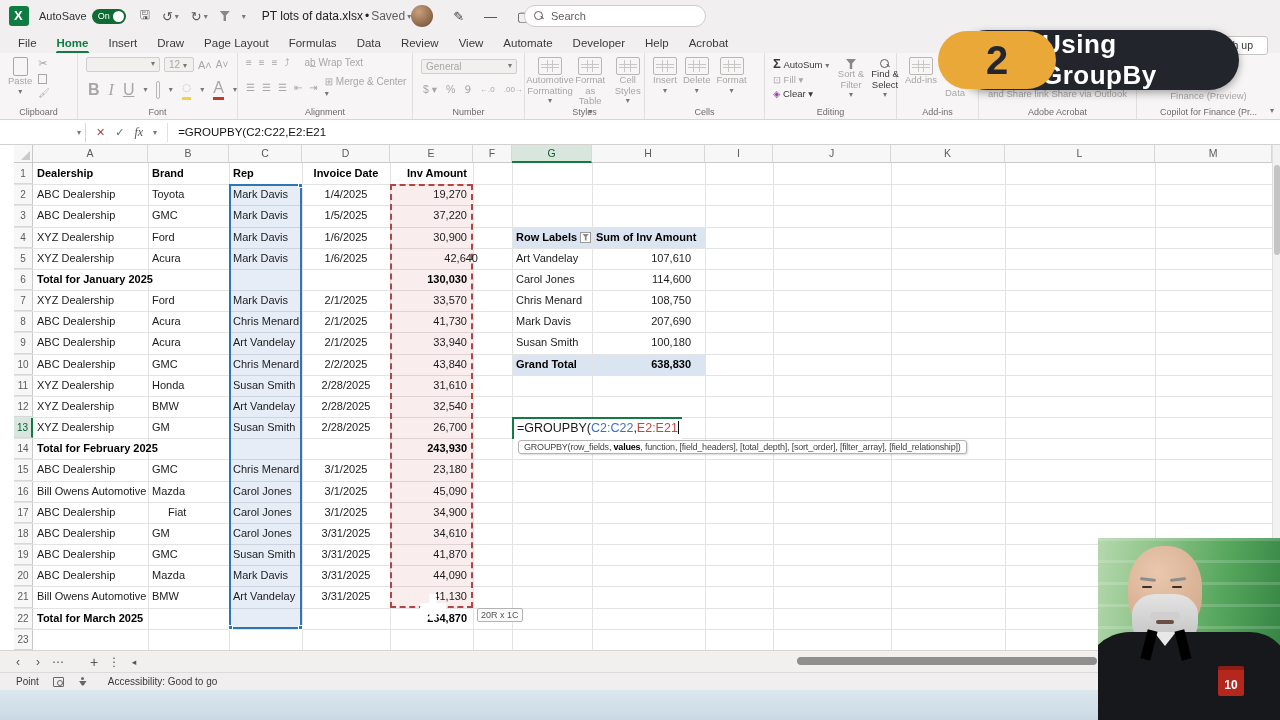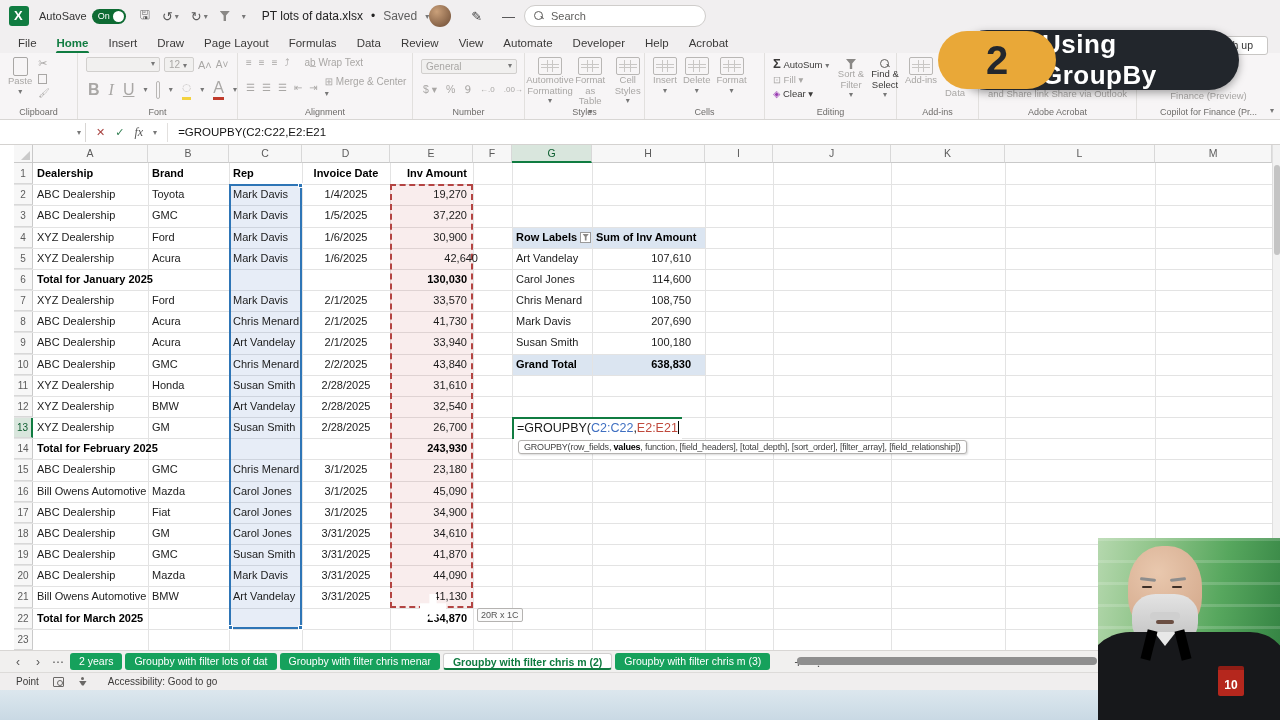--- a/index.html
+++ b/index.html
@@ -11,21 +11,21 @@
   
   #titlebar { left:0; top:0; width:1280px; height:32px; background:#f1eff0; display:flex; align-items:center; }
   .xl-logo { width:20px; height:20px; margin-left:9px; background:#107c41; border-radius:3px; position:relative; }
   .xl-logo::after{ content:"X"; color:#fff; font-weight:bold; font-size:13px; position:absolute; left:5px; top:2px;}
   .autosave { display:flex; align-items:center; gap:5px; margin-left:10px; font-size:11px; color:#333; }
   .toggle { width:34px; height:15px; border-radius:8px; background:#0e6b33; position:relative; color:#fff; font-size:9px; line-height:15px; padding-left:6px; }
   .toggle::after { content:""; position:absolute; right:2px; top:2px; width:11px; height:11px; background:#fff; border-radius:50%; }
   .qat { display:flex; align-items:center; gap:12px; margin-left:14px; color:#5a5a5a; font-size:13px; }
   .qat .grp { display:flex; align-items:center; gap:2px; }
   .caret { font-size:8px; color:#777; }
-  .doc-title { margin-left:16px; font-size:12px; color:#222; display:flex; gap:8px; align-items:center;}
+  .doc-title { margin-left:16px; font-size:12px; color:#222; display:flex; gap:2px; align-items:center;}
   .doc-title .saved { color:#5f5f5f; }
   #tb-search { left:524px; top:5px; width:182px; height:22px; background:#fff; border:1px solid #cfcdcb; border-radius:11px; display:flex; align-items:center; gap:7px; padding-left:9px; font-size:11px; color:#5f5e5c; }
   .mag { width:10px; height:10px; position:relative; }
   .mag::before { content:""; position:absolute; left:0; top:0; width:7px; height:7px; border:1.4px solid #5f5e5c; border-radius:50%; }
   .mag::after { content:""; position:absolute; left:6px; top:6px; width:4px; height:1.4px; background:#5f5e5c; transform:rotate(45deg); }
   #tb-right { right:8px; top:0; height:32px; display:flex; align-items:center; gap:20px; color:#444; font-size:13px; }
   .avatar { width:22px; height:22px; border-radius:50%; background:radial-gradient(circle at 35% 30%, #caa07a, #6b4a33); }
 
   
   #menubar { left:0; top:32px; width:1280px; height:21px; background:#f1eff0; display:flex; align-items:center; padding-left:8px; }
@@ -492,21 +492,21 @@
       <div class="gcell" style="left: 148px; top: 459.436px; width: 81px; height: 21.174px; line-height: 21.174px; text-align: left; padding-left: 4px; padding-right: 0px;">GMC</div>
       <div class="gcell" style="left: 229px; top: 459.436px; width: 73px; height: 21.174px; line-height: 21.174px; text-align: left; padding-left: 4px; padding-right: 0px;">Chris Menard</div>
       <div class="gcell" style="left: 302px; top: 459.436px; width: 88px; height: 21.174px; line-height: 21.174px; text-align: center; padding-left: 0px; padding-right: 0px;">3/1/2025</div>
       <div class="gcell" style="left: 390px; top: 459.436px; width: 83px; height: 21.174px; line-height: 21.174px; text-align: right; padding-left: 0px; padding-right: 6px;">23,180</div>
       <div class="gcell" style="left: 33px; top: 480.61px; width: 115px; height: 21.174px; line-height: 21.174px; text-align: left; padding-left: 4px; padding-right: 0px;">Bill Owens Automotive</div>
       <div class="gcell" style="left: 148px; top: 480.61px; width: 81px; height: 21.174px; line-height: 21.174px; text-align: left; padding-left: 4px; padding-right: 0px;">Mazda</div>
       <div class="gcell" style="left: 229px; top: 480.61px; width: 73px; height: 21.174px; line-height: 21.174px; text-align: left; padding-left: 4px; padding-right: 0px;">Carol Jones</div>
       <div class="gcell" style="left: 302px; top: 480.61px; width: 88px; height: 21.174px; line-height: 21.174px; text-align: center; padding-left: 0px; padding-right: 0px;">3/1/2025</div>
       <div class="gcell" style="left: 390px; top: 480.61px; width: 83px; height: 21.174px; line-height: 21.174px; text-align: right; padding-left: 0px; padding-right: 6px;">45,090</div>
       <div class="gcell" style="left: 33px; top: 501.784px; width: 115px; height: 21.174px; line-height: 21.174px; text-align: left; padding-left: 4px; padding-right: 0px;">ABC Dealership</div>
-      <div class="gcell" style="left: 148px; top: 501.784px; width: 81px; height: 21.174px; line-height: 21.174px; text-align: left; padding-left: 4px; padding-right: 0px;">Fiat</div>
+      <div class="gcell" style="left: 164px; top: 501.784px; width: 81px; height: 21.174px; line-height: 21.174px; text-align: left; padding-left: 4px; padding-right: 0px;">Fiat</div>
       <div class="gcell" style="left: 229px; top: 501.784px; width: 73px; height: 21.174px; line-height: 21.174px; text-align: left; padding-left: 4px; padding-right: 0px;">Carol Jones</div>
       <div class="gcell" style="left: 302px; top: 501.784px; width: 88px; height: 21.174px; line-height: 21.174px; text-align: center; padding-left: 0px; padding-right: 0px;">3/1/2025</div>
       <div class="gcell" style="left: 390px; top: 501.784px; width: 83px; height: 21.174px; line-height: 21.174px; text-align: right; padding-left: 0px; padding-right: 6px;">34,900</div>
       <div class="gcell" style="left: 33px; top: 522.958px; width: 115px; height: 21.174px; line-height: 21.174px; text-align: left; padding-left: 4px; padding-right: 0px;">ABC Dealership</div>
       <div class="gcell" style="left: 148px; top: 522.958px; width: 81px; height: 21.174px; line-height: 21.174px; text-align: left; padding-left: 4px; padding-right: 0px;">GM</div>
       <div class="gcell" style="left: 229px; top: 522.958px; width: 73px; height: 21.174px; line-height: 21.174px; text-align: left; padding-left: 4px; padding-right: 0px;">Carol Jones</div>
       <div class="gcell" style="left: 302px; top: 522.958px; width: 88px; height: 21.174px; line-height: 21.174px; text-align: center; padding-left: 0px; padding-right: 0px;">3/31/2025</div>
       <div class="gcell" style="left: 390px; top: 522.958px; width: 83px; height: 21.174px; line-height: 21.174px; text-align: right; padding-left: 0px; padding-right: 6px;">34,610</div>
       <div class="gcell" style="left: 33px; top: 544.132px; width: 115px; height: 21.174px; line-height: 21.174px; text-align: left; padding-left: 4px; padding-right: 0px;">ABC Dealership</div>
       <div class="gcell" style="left: 148px; top: 544.132px; width: 81px; height: 21.174px; line-height: 21.174px; text-align: left; padding-left: 4px; padding-right: 0px;">GMC</div>
@@ -546,27 +546,20 @@
     </div>
   <div id="selall" class="abs"></div>
   <div id="vsb" class="abs">
       <div class="thumb"></div>
     </div>
 
   <div id="tabbar" class="abs">
     <span class="tnav">‹</span>
     <span class="tnav">›</span>
     <span class="tnav">⋯</span>
-    <span id="tabs-strip" style="display:flex; gap:3px; align-items:center;">
-        <div class="stab">2 years</div>
-        <div class="stab">Groupby with filter lots of dat</div>
-        <div class="stab">Groupby with filter chris menar</div>
-        <div class="stab active">Groupby with filter chris m (2)</div>
-        <div class="stab">Groupby with filter chris m (3)</div>
-      </span>
     <span class="tnav" style="margin-left:16px; font-size:14px;">+</span>
     <span class="tnav">⋮</span>
     <span class="tnav" style="font-size:9px;">◂</span>
   </div>
   <div id="hsb" class="abs" style="left:797px; width:300px;"></div>
 
   <div id="statusbar" class="abs">
     <span>Point</span>
     <span class="sb-ico"></span>
     <span style="display:flex; gap:20px; align-items:center;">

